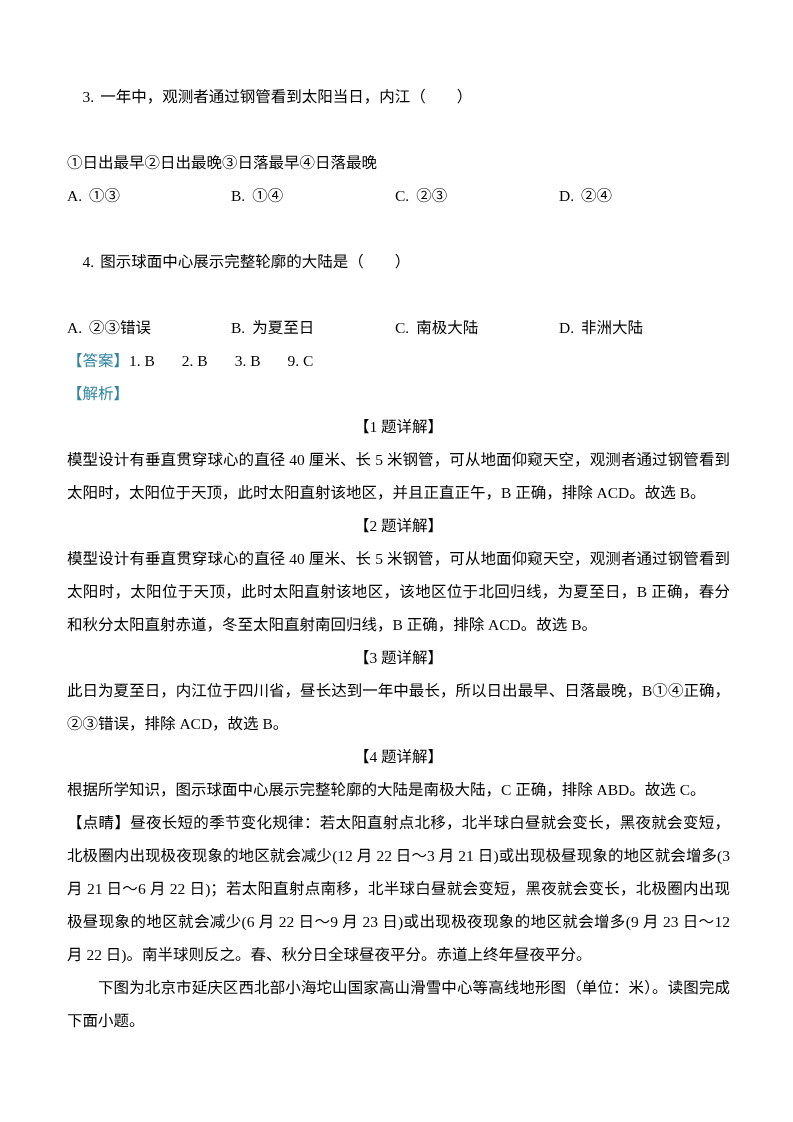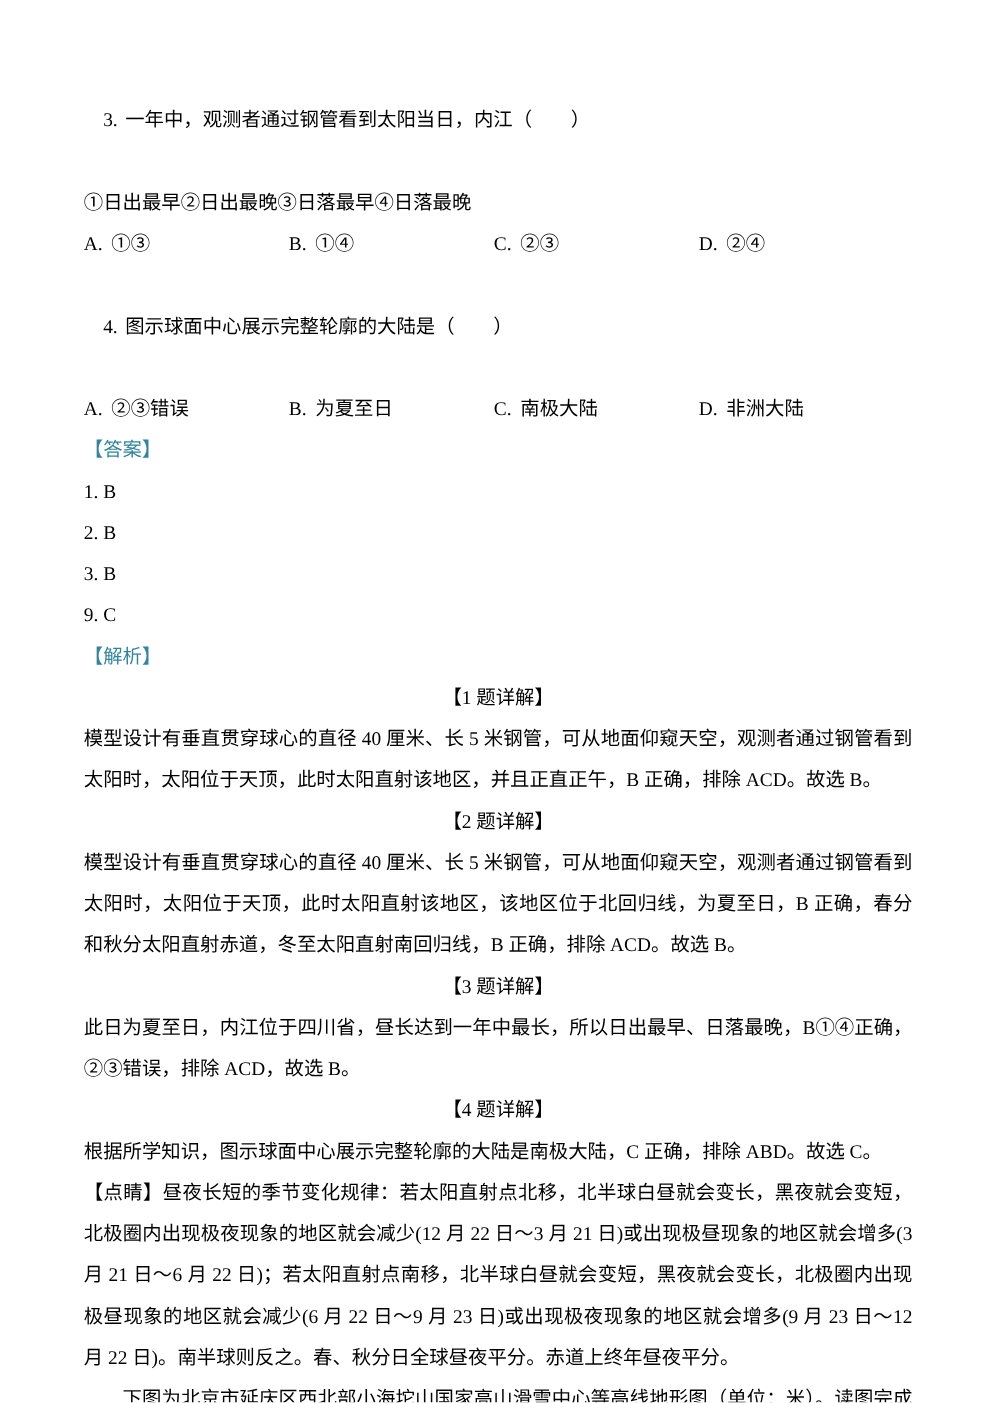--- a/index.html
+++ b/index.html
@@ -17,21 +17,21 @@
     padding:47px 63px 0 67px;
     overflow:hidden;
     border-radius:23px;
   }
   .line { white-space:pre-wrap; }
   .stem-number { margin-right:6px; }
   .choices-row { display:flex; }
   .choice { width:164px; flex:0 0 auto; }
   .choice:last-child { width:auto; }
   .choice-label { margin-right:7px; }
-  .answer-line { display:flex;flex-direction:column; }
+  .answer-line { display:flex; }
   .accent { color:#31859c; }
   .answer-item { margin-right:27px; }
   .para { text-align:justify; }
   .detail-heading { text-align:center; }
   .tip-para { text-align:justify;font-family:Liberation Serif, serif; }
   .passage-intro {
     text-indent:2em;
     text-align:justify;
   }
 </style>

